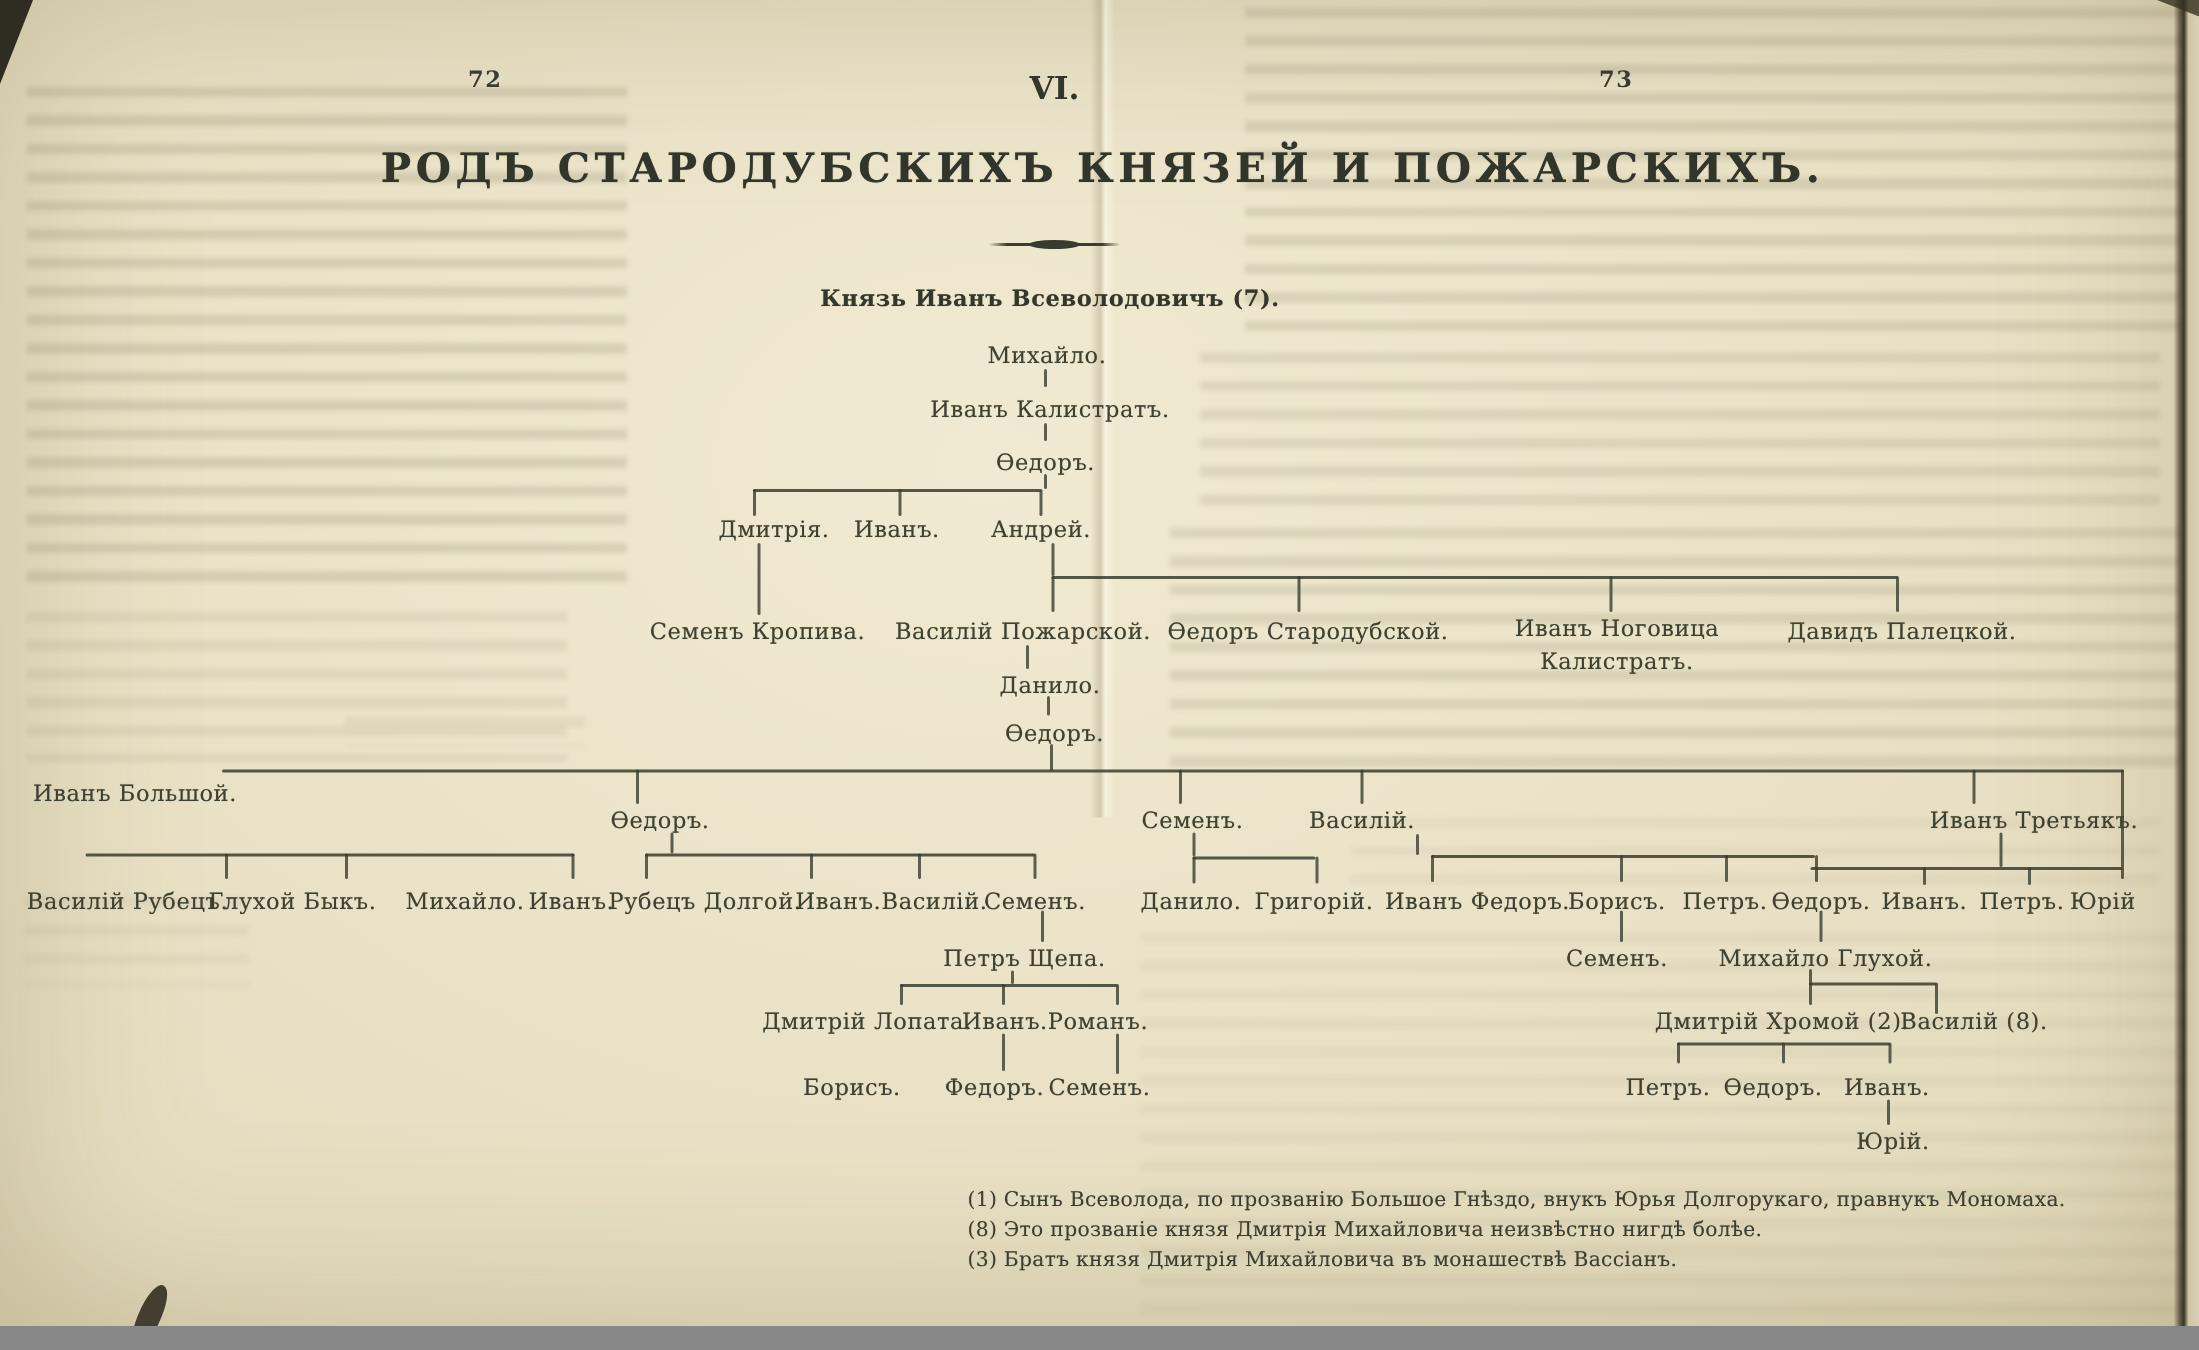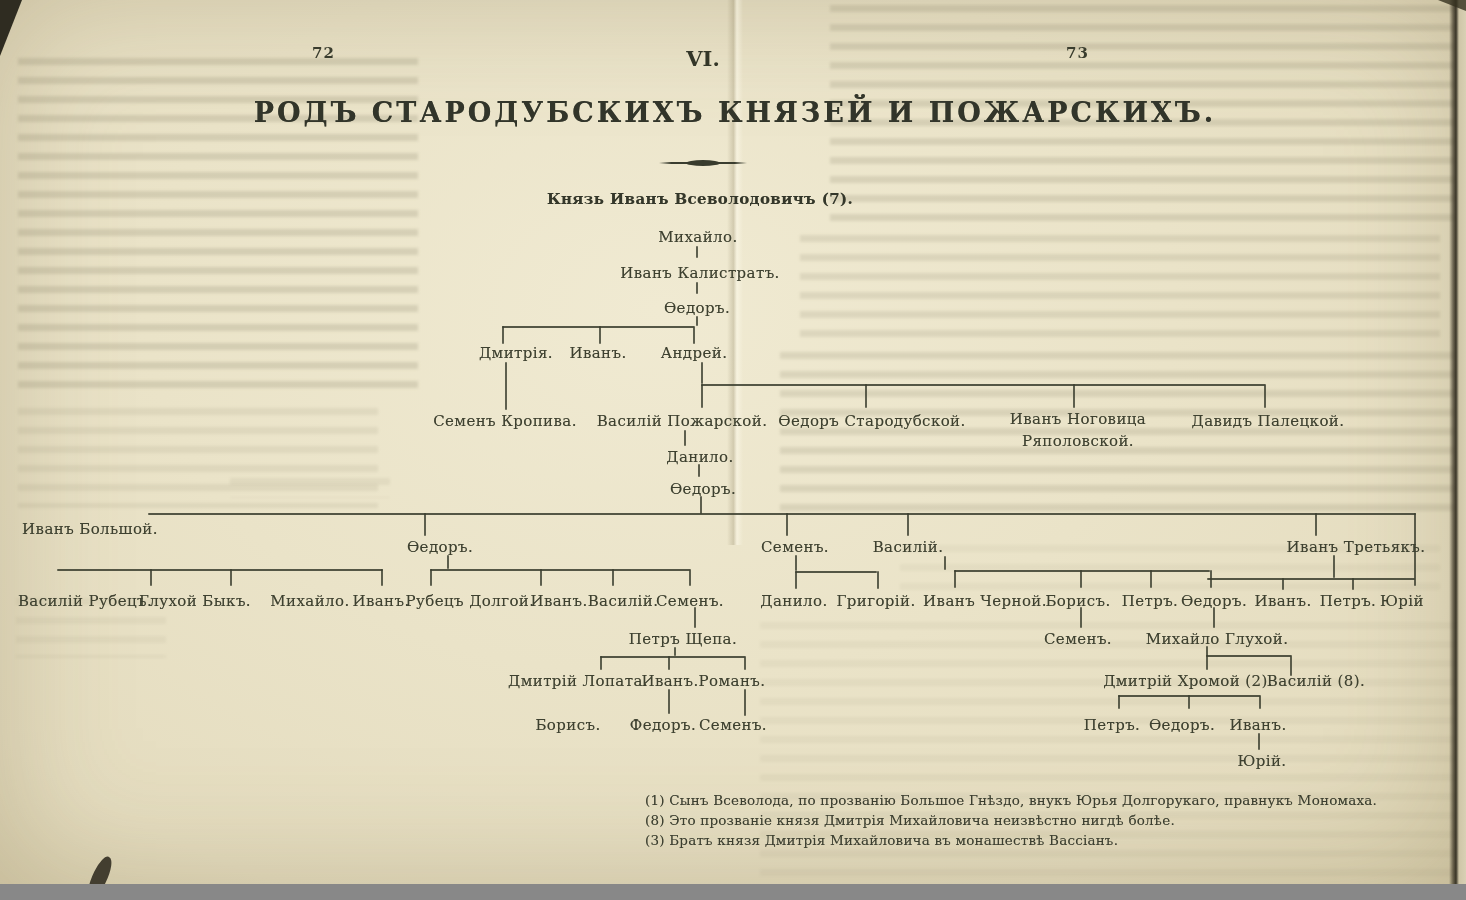--- a/index.html
+++ b/index.html
@@ -148,40 +148,40 @@
     <div class="n" style="left:698px;top:228px">Михайло.</div>
     <div class="n" style="left:700px;top:264px">Иванъ Калистратъ.</div>
     <div class="n" style="left:697px;top:299px">Ѳедоръ.</div>
     <div class="n" style="left:516px;top:344px">Дмитрія.</div>
     <div class="n" style="left:598px;top:344px">Иванъ.</div>
     <div class="n" style="left:694px;top:344px">Андрей.</div>
     <div class="n" style="left:505px;top:412px">Семенъ Кропива.</div>
     <div class="n" style="left:682px;top:412px">Василій Пожарской.</div>
     <div class="n" style="left:872px;top:412px">Ѳедоръ Стародубской.</div>
     <div class="n" style="left:1078px;top:410px">Иванъ Ноговица</div>
-    <div class="n" style="left:1078px;top:432px">Ряполовской.</div>
+    <div class="n" style="left:1078px;top:432px">Калистратъ.</div>
     <div class="n" style="left:1268px;top:412px">Давидъ Палецкой.</div>
     <div class="n" style="left:700px;top:448px">Данило.</div>
     <div class="n" style="left:703px;top:480px">Ѳедоръ.</div>
     <div class="n" style="left:90px;top:520px">Иванъ Большой.</div>
     <div class="n" style="left:440px;top:538px">Ѳедоръ.</div>
     <div class="n" style="left:795px;top:538px">Семенъ.</div>
     <div class="n" style="left:908px;top:538px">Василій.</div>
     <div class="n" style="left:1356px;top:538px">Иванъ Третьякъ.</div>
     <div class="n" style="left:85px;top:592px">Василій Рубецъ.</div>
     <div class="n" style="left:195px;top:592px">Глухой Быкъ.</div>
     <div class="n" style="left:310px;top:592px">Михайло.</div>
     <div class="n" style="left:381px;top:592px">Иванъ.</div>
     <div class="n" style="left:470px;top:592px">Рубецъ Долгой.</div>
     <div class="n" style="left:559px;top:592px">Иванъ.</div>
     <div class="n" style="left:623px;top:592px">Василій.</div>
     <div class="n" style="left:690px;top:592px">Семенъ.</div>
     <div class="n" style="left:794px;top:592px">Данило.</div>
     <div class="n" style="left:876px;top:592px">Григорій.</div>
-    <div class="n" style="left:985px;top:592px">Иванъ Черной.</div>
+    <div class="n" style="left:985px;top:592px">Иванъ Федоръ.</div>
     <div class="n" style="left:1078px;top:592px">Борисъ.</div>
     <div class="n" style="left:1150px;top:592px">Петръ.</div>
     <div class="n" style="left:1214px;top:592px">Ѳедоръ.</div>
     <div class="n" style="left:1283px;top:592px">Иванъ.</div>
     <div class="n" style="left:1348px;top:592px">Петръ.</div>
     <div class="n" style="left:1402px;top:592px">Юрій</div>
     <div class="n" style="left:683px;top:630px">Петръ Щепа.</div>
     <div class="n" style="left:1078px;top:630px">Семенъ.</div>
     <div class="n" style="left:1217px;top:630px">Михайло Глухой.</div>
     <div class="n" style="left:578px;top:672px">Дмитрій Лопата.</div>

